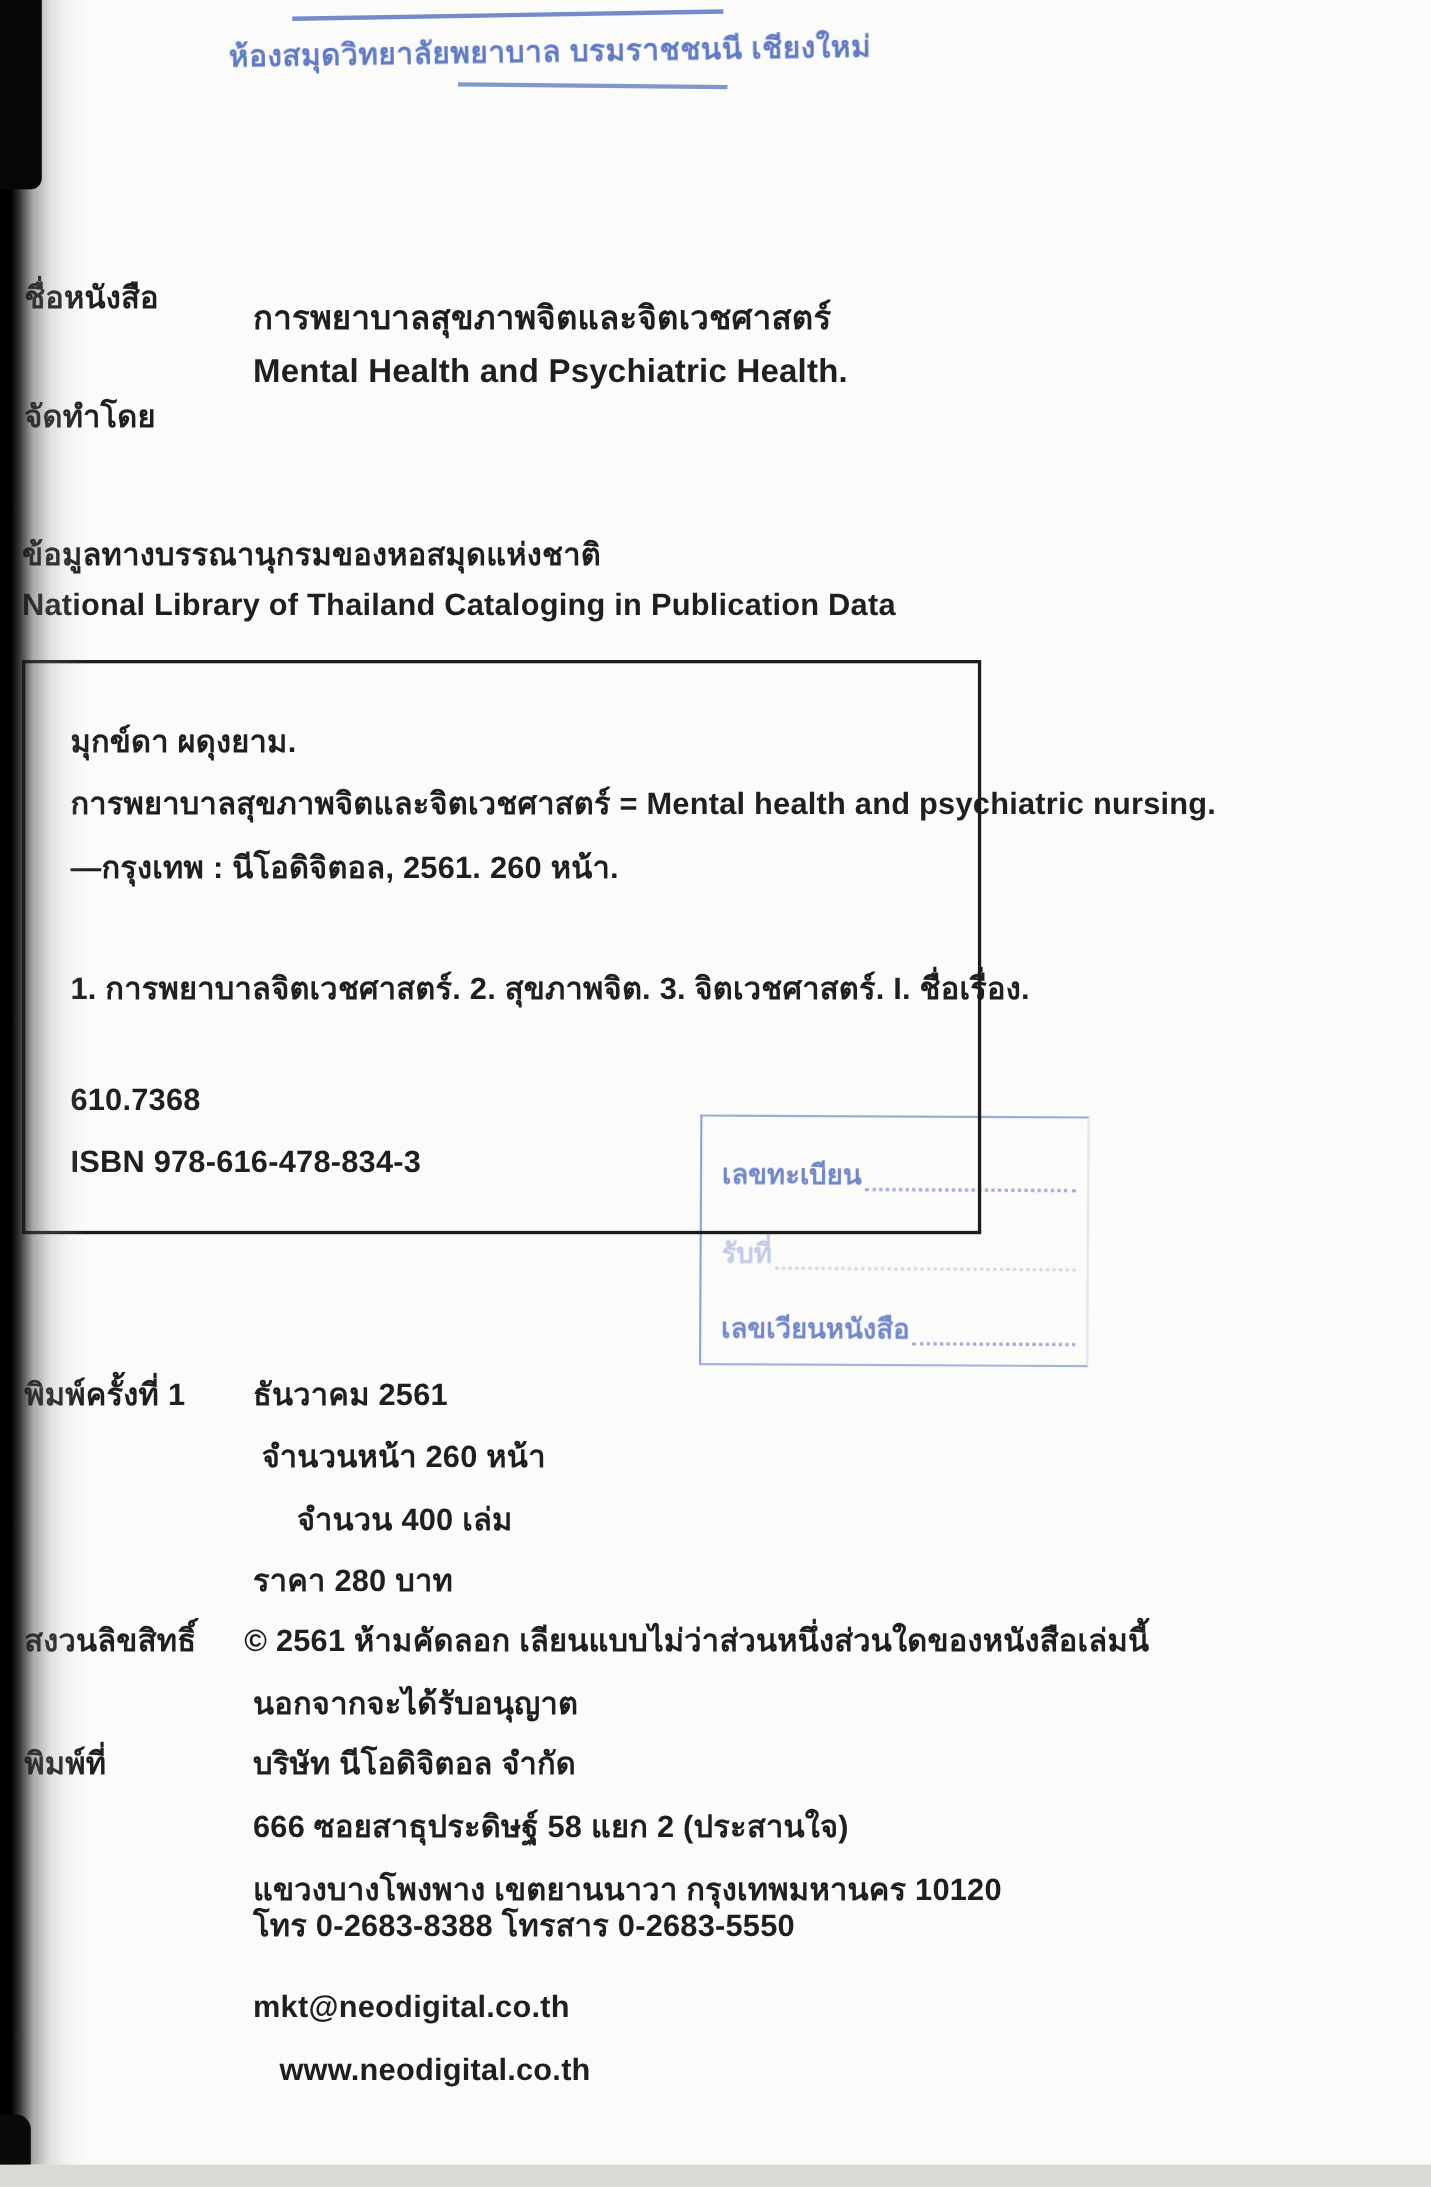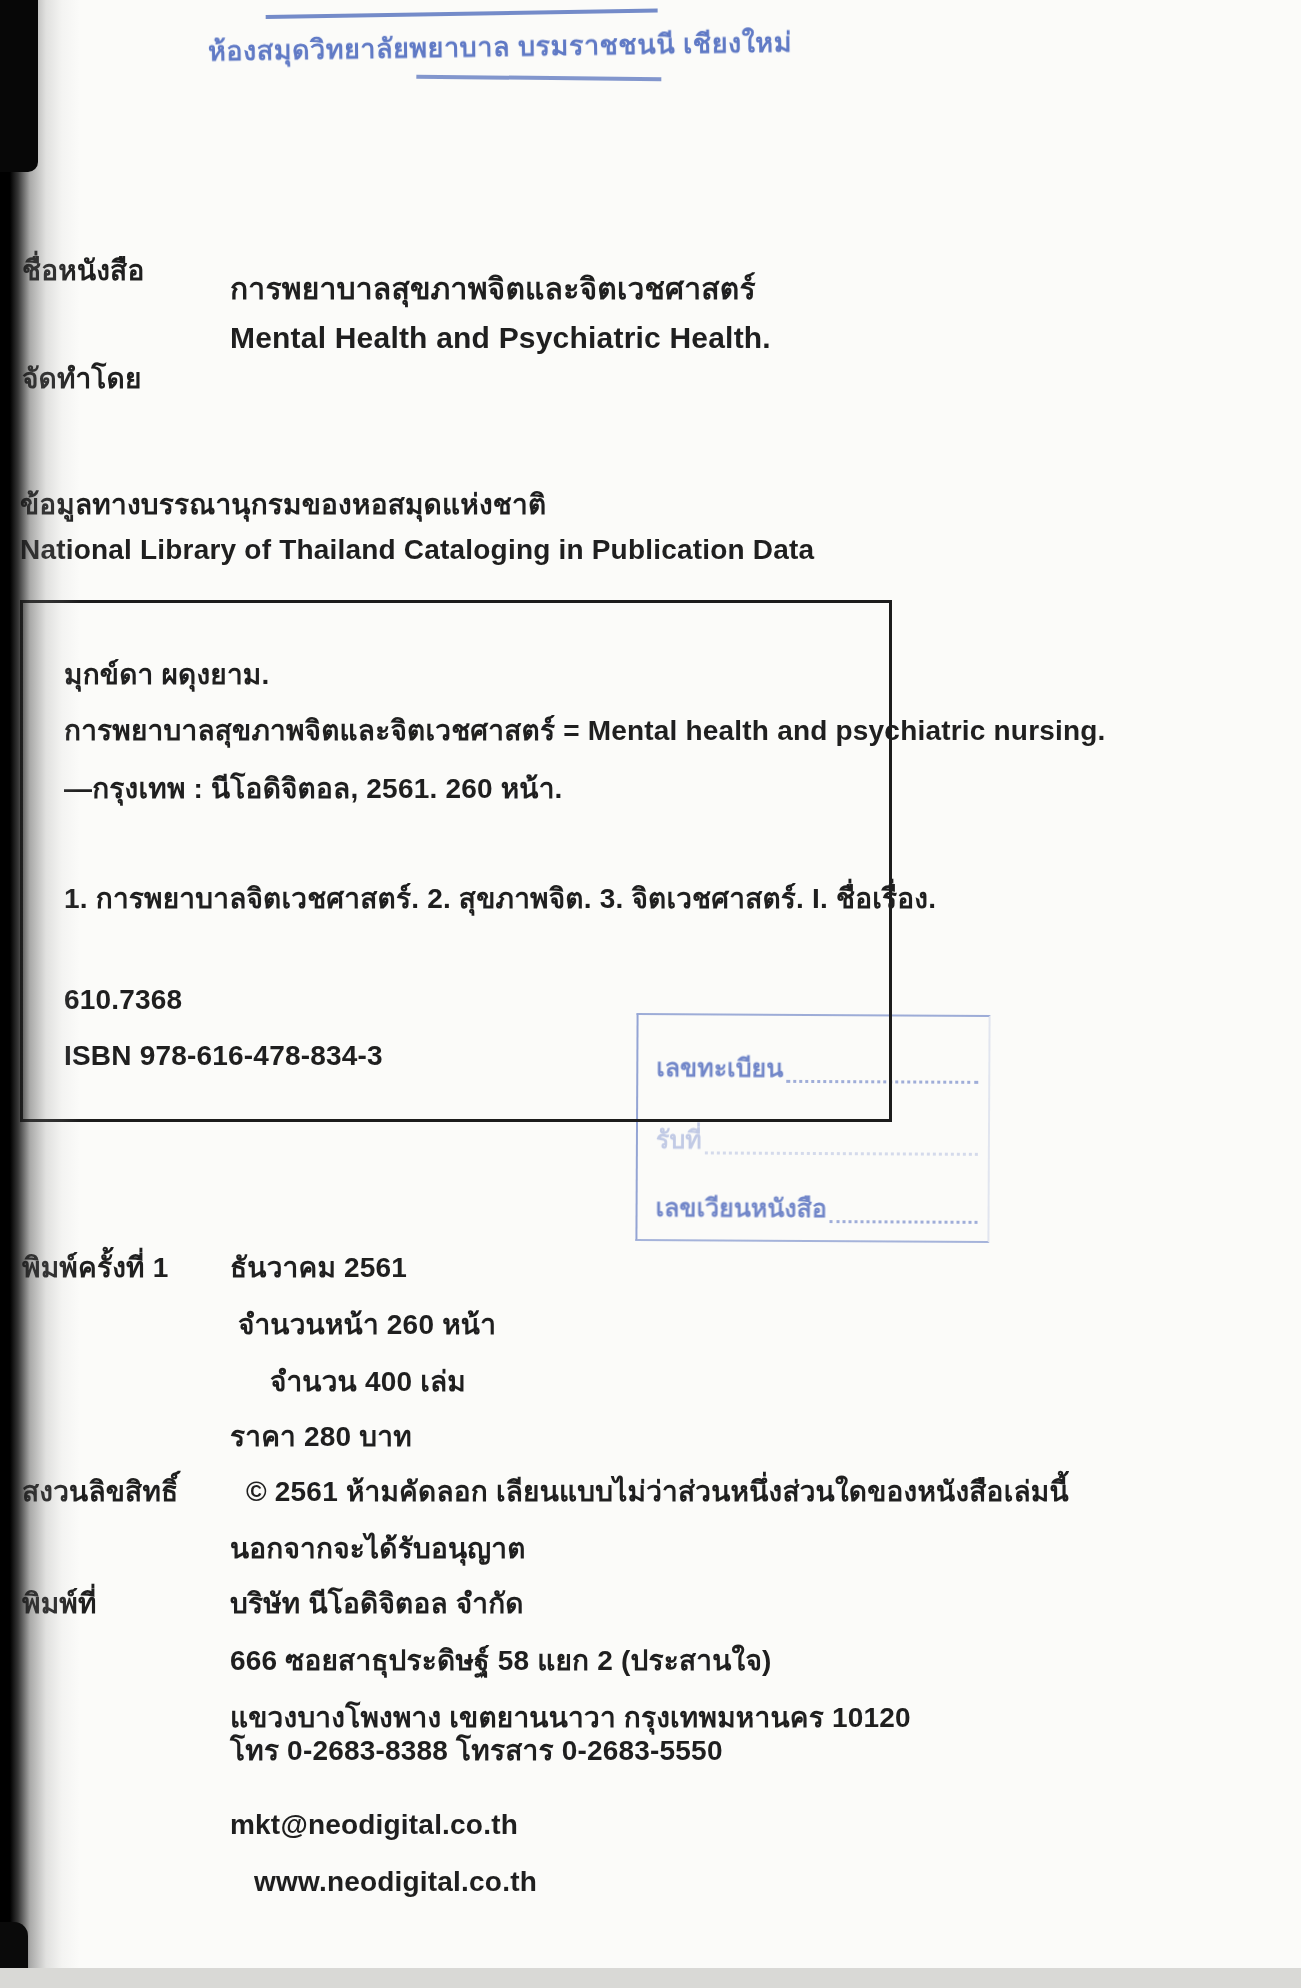--- a/index.html
+++ b/index.html
@@ -92,21 +92,21 @@
     </div>
   </div>
 
   <div class="t" style="left:22px;top:1245px;">พิมพ์ครั้งที่ 1</div>
   <div class="t" style="left:230px;top:1245px;">ธันวาคม 2561</div>
   <div class="t" style="left:238px;top:1302px;">จำนวนหน้า 260 หน้า</div>
   <div class="t" style="left:222px;top:1359px;margin-left:48px;">จำนวน 400 เล่ม</div>
   <div class="t" style="left:230px;top:1414px;">ราคา 280 บาท</div>
 
   <div class="t" style="left:22px;top:1469px;">สงวนลิขสิทธิ์</div>
-  <div class="t" style="left:246px;top:1469px;">© 2561 ห้ามคัดลอก เลียนแบบไม่ว่าส่วนหนึ่งส่วนใดของหนังสือเล่มนี้</div>
+  <div class="t" style="left:222px;top:1469px;">© 2561 ห้ามคัดลอก เลียนแบบไม่ว่าส่วนหนึ่งส่วนใดของหนังสือเล่มนี้</div>
   <div class="t" style="left:230px;top:1526px;">นอกจากจะได้รับอนุญาต</div>
 
   <div class="t" style="left:22px;top:1581px;">พิมพ์ที่</div>
   <div class="t" style="left:230px;top:1581px;">บริษัท นีโอดิจิตอล จำกัด</div>
   <div class="t" style="left:230px;top:1638px;">666 ซอยสาธุประดิษฐ์ 58 แยก 2 (ประสานใจ)</div>
   <div class="t" style="left:230px;top:1695px;">แขวงบางโพงพาง เขตยานนาวา กรุงเทพมหานคร 10120</div>
   <div class="t" style="left:230px;top:1728px;">โทร 0-2683-8388  โทรสาร 0-2683-5550</div>
   <div class="t" style="left:230px;top:1809px;">mkt@neodigital.co.th</div>
   <div class="t" style="left:214px;top:1866px;margin-left:40px;">www.neodigital.co.th</div>
 

